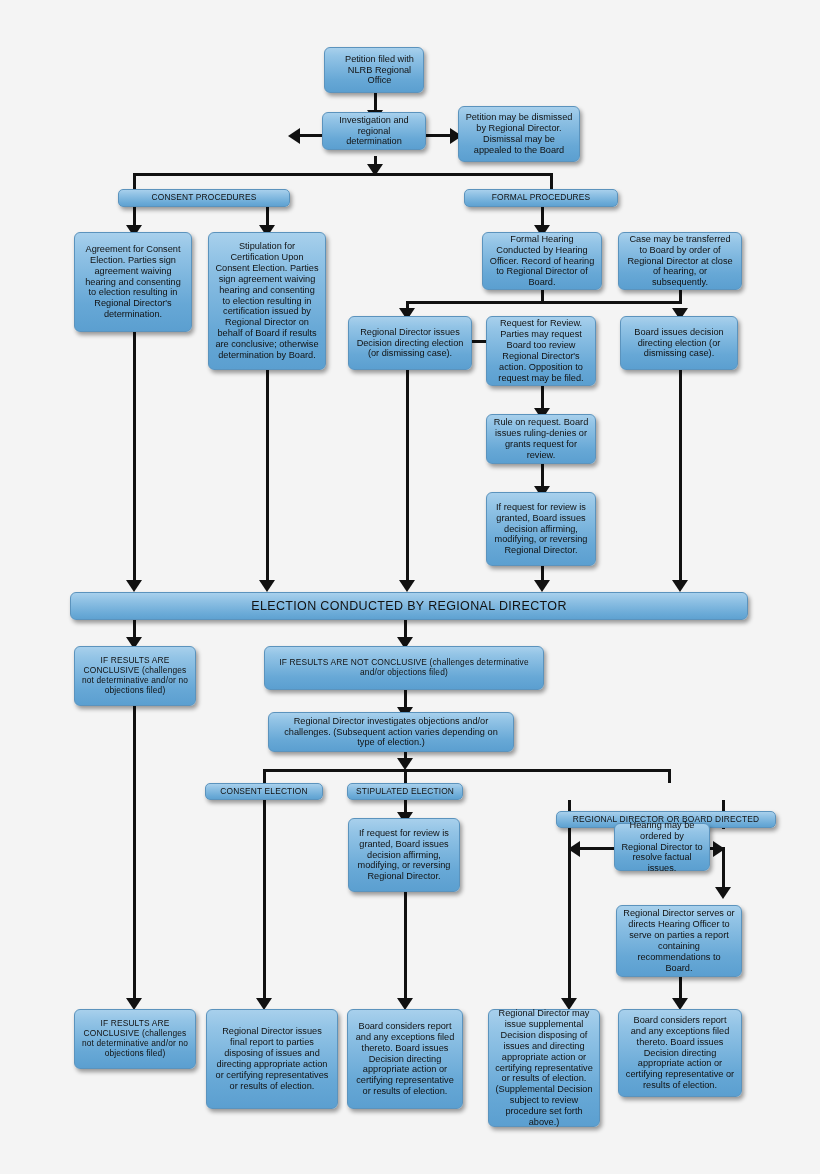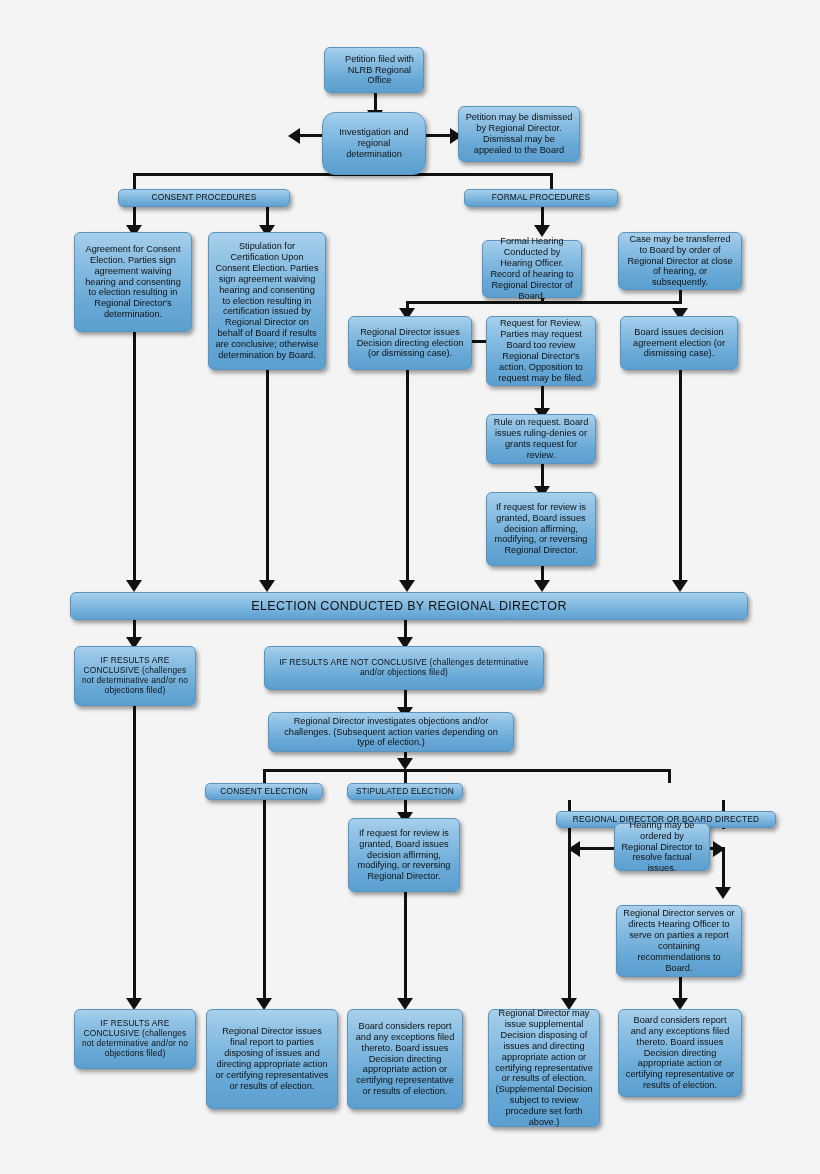--- a/index.html
+++ b/index.html
@@ -148,21 +148,21 @@
   <div class="ln v" style="left:722px;top:847px;height:46px;"></div>
   <div class="arw down" style="left:715px;top:887px;"></div>
 
   <div class="ln v" style="left:679px;top:977px;height:29px;"></div>
   <div class="arw down" style="left:672px;top:998px;"></div>
 
   <div class="node" style="left:324px;top:47px;width:100px;height:46px;padding-left:17px;">
     <span>Petition filed with NLRB Regional Office</span>
   </div>
 
-  <div class="node" style="left:322px;top:112px;width:104px;height:63px;border-radius:13px;">
+  <div class="node" style="left:322px;top:112px;width:104px;height:38px;">
     <span>Investigation and regional determination</span>
   </div>
 
 
   <div class="node" style="left:458px;top:106px;width:122px;height:56px;">
     <span>Petition may be dismissed by Regional Director. Dismissal may be appealed to the Board</span>
   </div>
 
   <div class="node bar caps" style="left:118px;top:189px;width:172px;height:18px;">
     <span>CONSENT PROCEDURES</span>
@@ -173,38 +173,38 @@
   </div>
 
   <div class="node" style="left:74px;top:232px;width:118px;height:100px;">
     <span>Agreement for Consent Election. Parties sign agreement waiving hearing and consenting to election resulting in Regional Director's determination.</span>
   </div>
 
   <div class="node" style="left:208px;top:232px;width:118px;height:138px;">
     <span>Stipulation for Certification Upon Consent Election. Parties sign agreement waiving hearing and consenting to election resulting in certification issued by Regional Director on behalf of Board if results are conclusive; otherwise determination by Board.</span>
   </div>
 
-  <div class="node" style="left:482px;top:240px;width:100px;height:58px;align-items:center;">
+  <div class="node" style="left:482px;top:232px;width:120px;height:58px;align-items:center;">
     <span>Formal Hearing Conducted by Hearing Officer. Record of hearing to Regional Director of Board.</span>
   </div>
 
   <div class="node" style="left:618px;top:232px;width:124px;height:58px;">
     <span>Case may be transferred to Board by order of Regional Director at close of hearing, or subsequently.</span>
   </div>
 
   <div class="node" style="left:348px;top:316px;width:124px;height:54px;">
     <span>Regional Director issues Decision directing election (or dismissing case).</span>
   </div>
 
   <div class="node" style="left:486px;top:316px;width:110px;height:70px;">
     <span>Request for Review. Parties may request Board too review Regional Director's action. Opposition to request may be filed.</span>
   </div>
 
   <div class="node" style="left:620px;top:316px;width:118px;height:54px;">
-    <span>Board issues decision agreement election (or dismissing case).</span>
+    <span>Board issues decision directing election (or dismissing case).</span>
   </div>
 
   <div class="node" style="left:486px;top:414px;width:110px;height:50px;">
     <span>Rule on request. Board issues ruling-denies or grants request for review.</span>
   </div>
 
   <div class="node" style="left:486px;top:492px;width:110px;height:74px;">
     <span>If request for review is granted, Board issues decision affirming, modifying, or reversing Regional Director.</span>
   </div>
 

